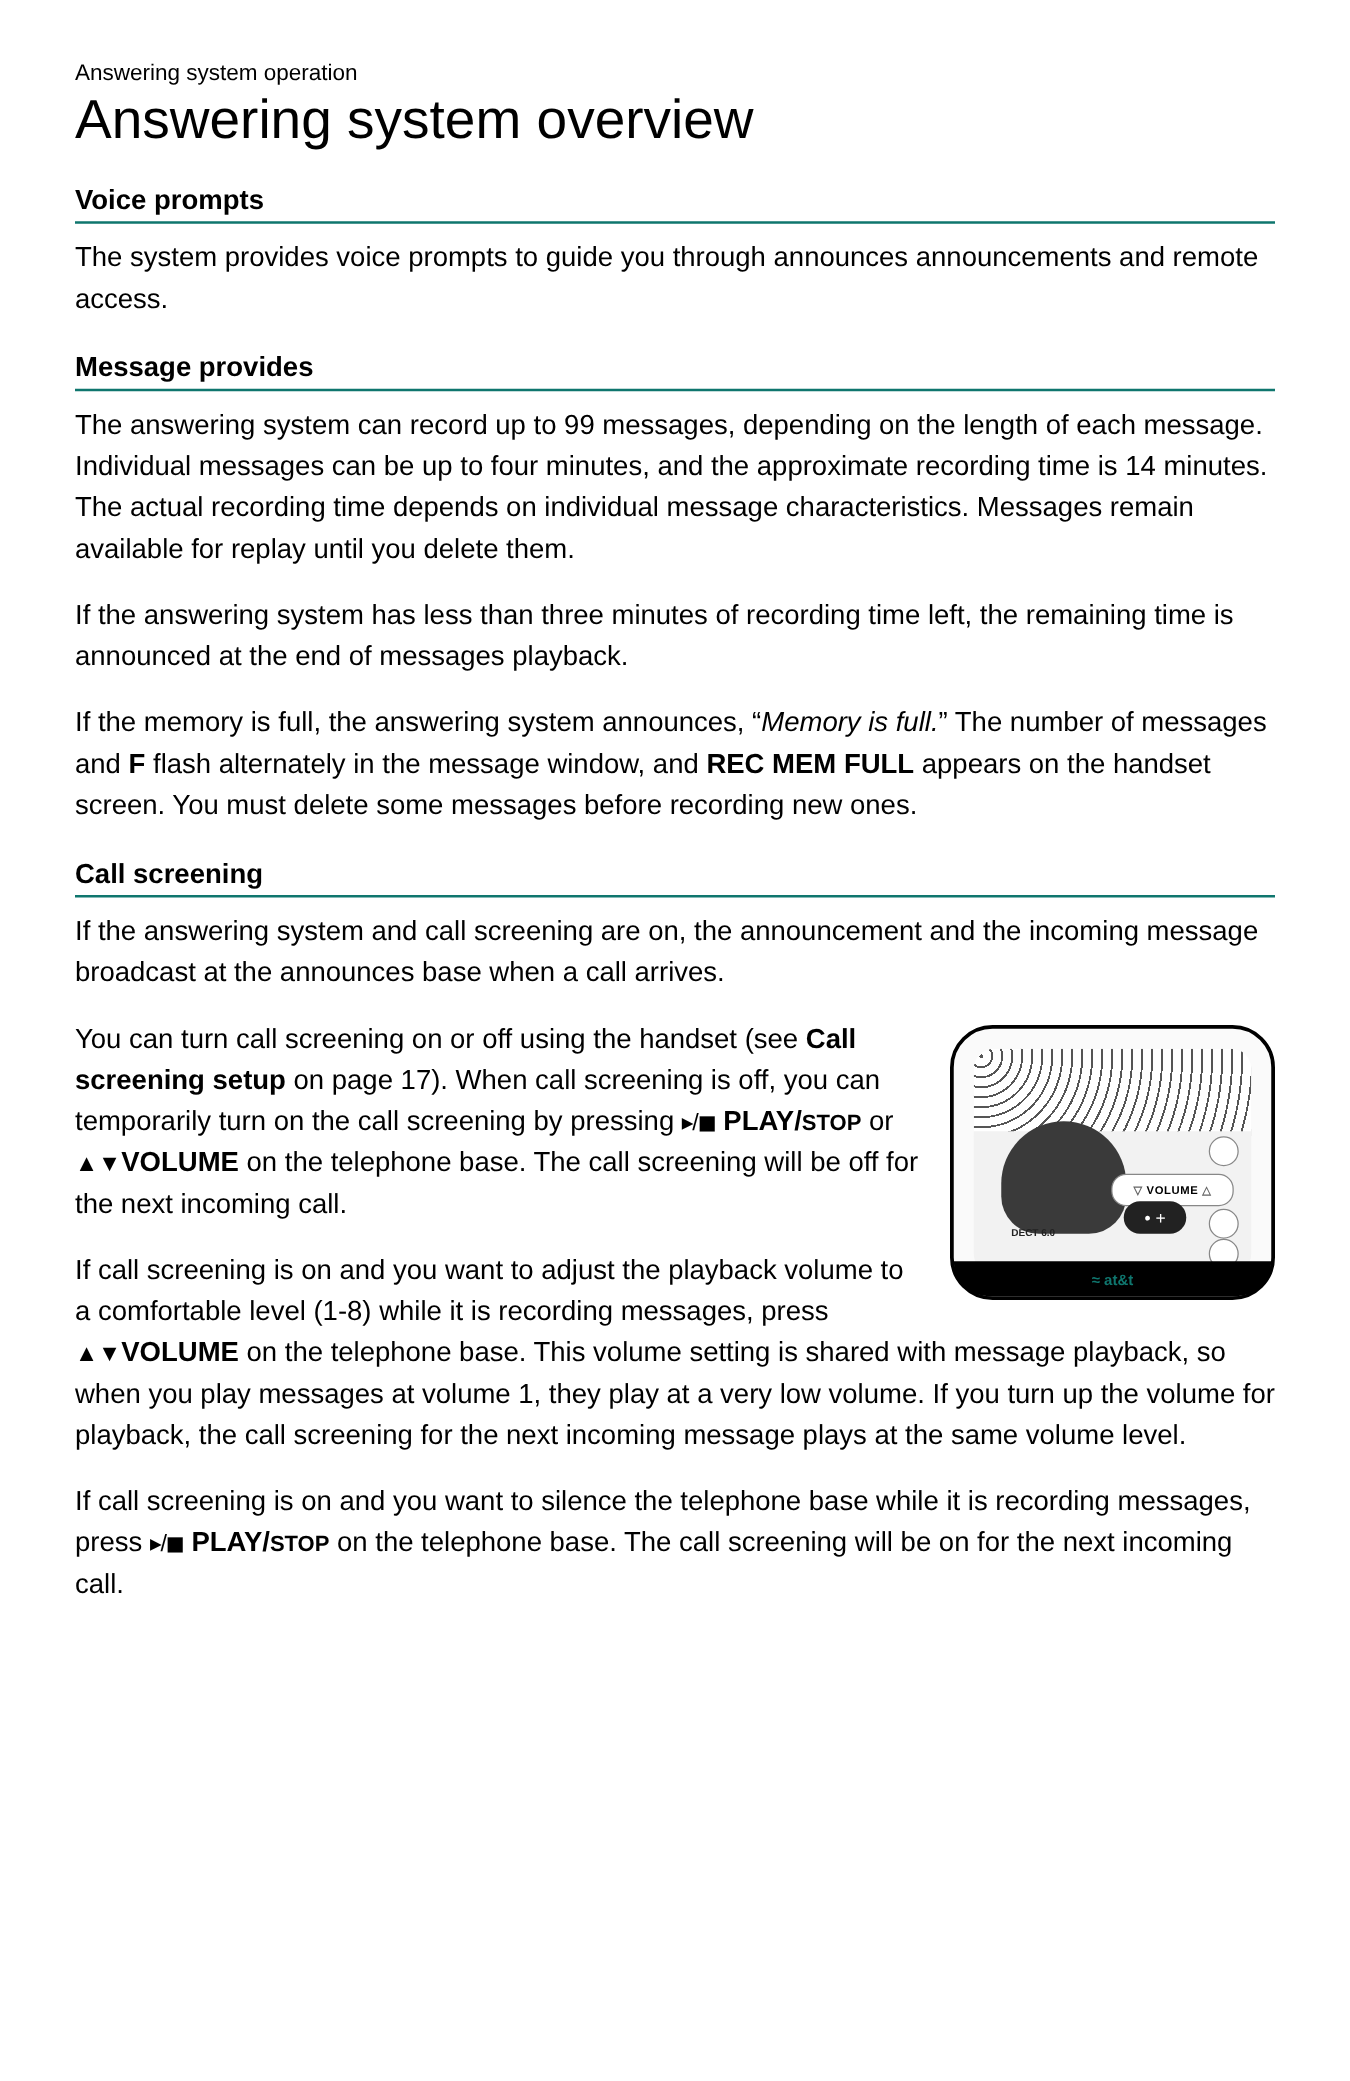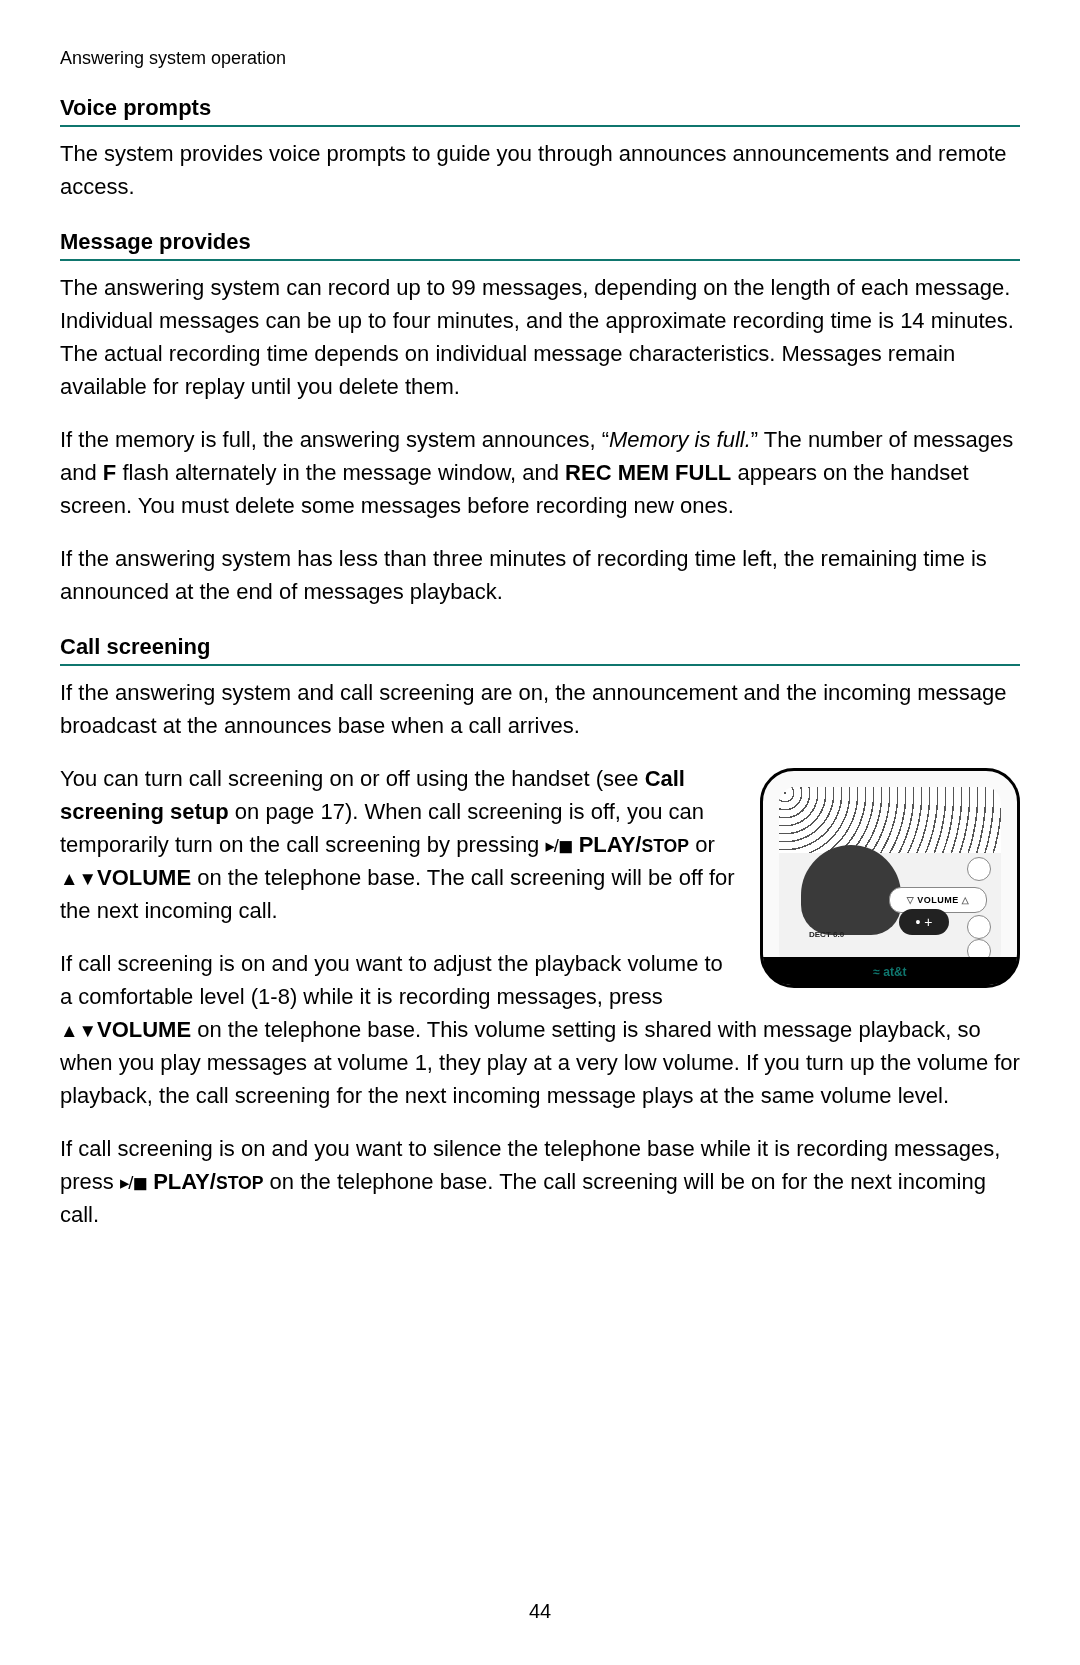--- a/index.html
+++ b/index.html
@@ -146,30 +146,31 @@
   
   .g-playstop::before { content: "▸/◼"; font-size: 0.85em; letter-spacing:-1px; }
   .g-updown::before  { content: "▲▼"; font-size: 0.85em; }
 </style>
 </head>
 <body>
 
 <div class="page">
 
   <div class="chapter">Answering system operation</div>
+  <h1 class="page-title">Answering system overview</h1>
 
   <div class="section-heading">Voice prompts</div>
   <p class="body">The system provides voice prompts to guide you through announces announcements and remote access.</p>
 
   <div class="section-heading">Message provides</div>
   <p class="body">The answering system can record up to 99 messages, depending on the length of each message. Individual messages can be up to four minutes, and the approximate recording time is 14 minutes. The actual recording time depends on individual message characteristics. Messages remain available for replay until you delete them.</p>
+  <p class="body">If the answering system has less than three minutes of recording time left, the remaining time is announced at the end of messages playback.</p>
   <p class="body">
     <span>If the memory is full, the answering system announces, “</span><span class="italic">Memory is full.</span><span>” The number of messages and </span><span class="bold">F</span><span> flash alternately in the message window, and </span><span class="bold">REC MEM FULL</span><span> appears on the handset screen. You must delete some messages before recording new ones.</span>
   </p>
-  <p class="body">If the answering system has less than three minutes of recording time left, the remaining time is announced at the end of messages playback.</p>
 
   <div class="section-heading">Call screening</div>
   <p class="body">If the answering system and call screening are on, the announcement and the incoming message broadcast at the announces base when a call arrives.</p>
 
   <div class="wrap-block">
 
     <div class="float-img">
       <div class="spk"></div>
       <div class="body-shell">
         <div class="dome"></div>
@@ -190,14 +191,13 @@
 
     <p class="body">
       <span>If call screening is on and you want to adjust the playback volume to a comfortable level (1-8) while it is recording messages, press </span><span class="g-updown"></span><span class="bold">VOLUME</span><span> on the telephone base. This volume setting is shared with message playback, so when you play messages at volume 1, they play at a very low volume. If you turn up the volume for playback, the call screening for the next incoming message plays at the same volume level.</span>
     </p>
   </div>
 
   <p class="body">
     <span>If call screening is on and you want to silence the telephone base while it is recording messages, press </span><span class="g-playstop"></span><span class="bold"><span> PLAY/</span><span style="font-size:0.8em">STOP</span></span><span> on the telephone base. The call screening will be on for the next incoming call.</span>
   </p>
 
-  <div class="page-num">44</div>
 </div>
 
 </body></html>

